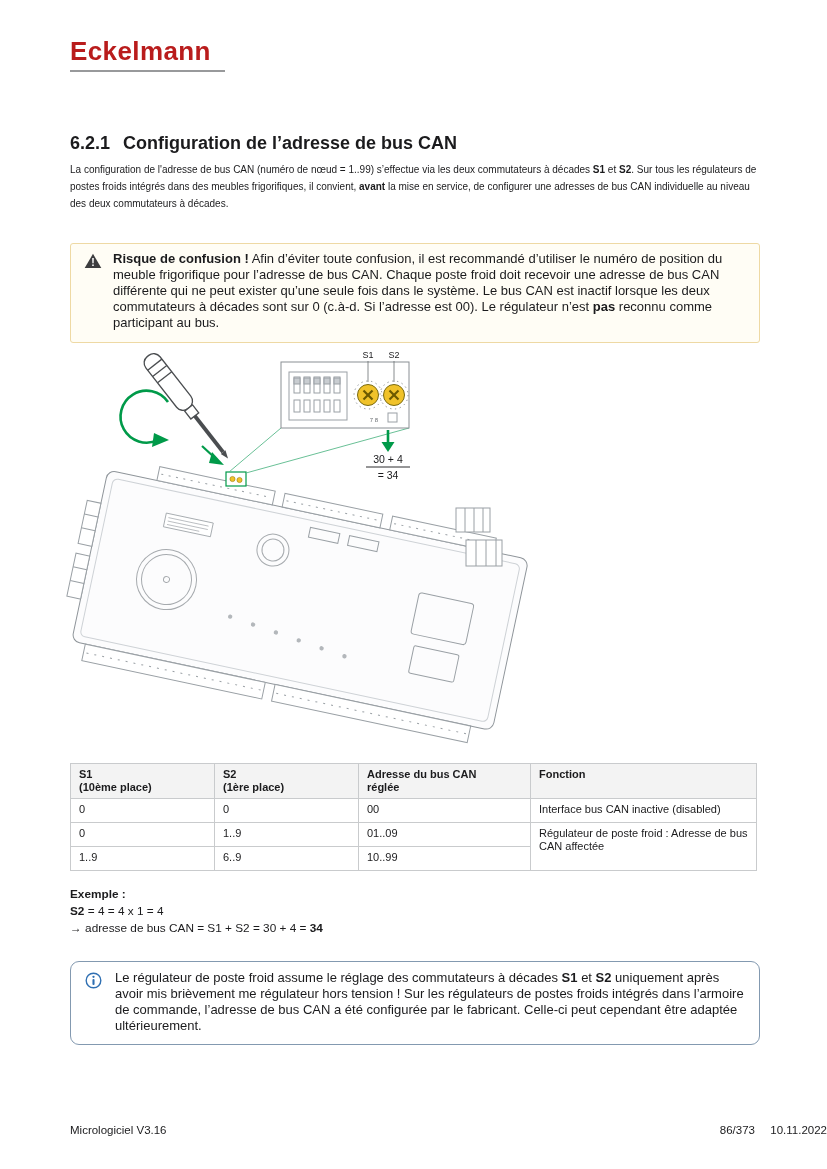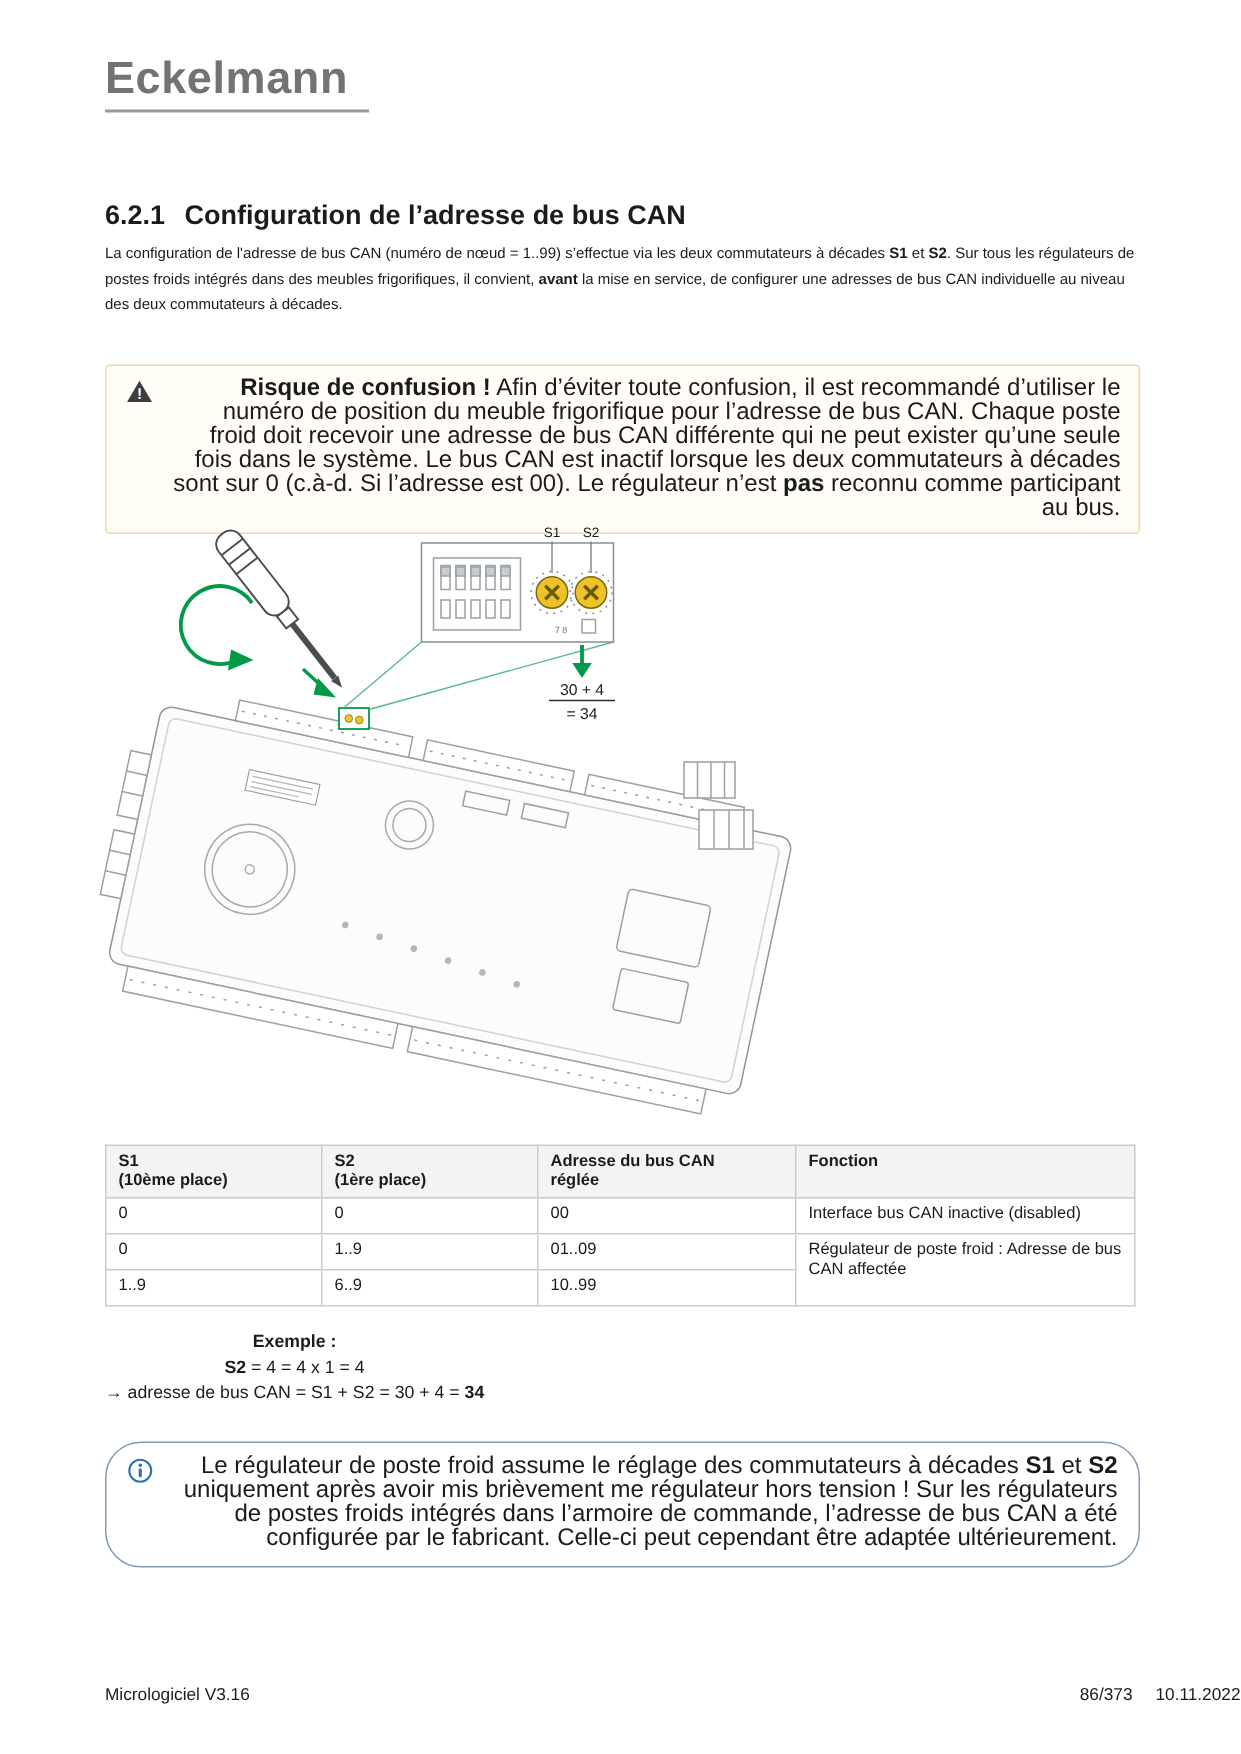--- a/index.html
+++ b/index.html
@@ -4,53 +4,53 @@
 <style>
   * { margin:0; padding:0; box-sizing:border-box; }
   html,body { background:#ffffff; }
   body {
     width:827px; height:1169px; position:relative;
     font-family:"Liberation Sans", sans-serif; color:#1b1b1d;
     overflow:hidden;
   }
   .logo {
     position:absolute; left:70px; top:36px;
-    font-size:30px; font-weight:bold; color:#737373; letter-spacing:0.4px;
+    font-size:26px; font-weight:bold; color:#b91c1c; letter-spacing:0.4px;
     padding-bottom:3px; padding-right:14px;
     border-bottom:2px solid #98999b;
   }
   .section-heading {
     position:absolute; left:70px; top:133px;
     font-size:18px; font-weight:bold; display:flex; gap:13px;
   }
   .intro {
     position:absolute; left:70px; top:161px; width:690px;
     font-size:10px; line-height:17.2px;
   }
   .notice-box { position:absolute; left:70px; width:690px; }
   .warning-box { top:243px; border:1px solid #eed9a4; background:#fffdf5; border-radius:3px; padding:7px 12px 8px 42px; min-height:100px; }
   .info-box    { top:961px; border:1px solid #8399b0; background:#ffffff; border-radius:9px; padding:8px 14px 10px 44px; min-height:80px; }
   .notice-icon { position:absolute; left:13px; top:9px; }
   .info-box .notice-icon { left:14px; top:10px; }
-  .notice-text { font-size:16px; line-height:16px;text-align:right; }
+  .notice-text { font-size:13px; line-height:16px; }
   .figure-wrap { position:absolute; left:68px; top:350px; width:692px; height:406px; }
   .figure-wrap svg { overflow:visible; }
   table.spec-table {
     position:absolute; left:70px; top:763px; width:686px;
     border-collapse:collapse; font-size:11px; table-layout:fixed;
   }
   .spec-table th, .spec-table td {
     border:1px solid #c9cbcd; text-align:left; vertical-align:top;
     padding:4px 8px; line-height:13px;
   }
   .spec-table th { background:#f3f3f3; font-weight:bold; }
   .spec-table td { height:24px; }
   .example {
     position:absolute; left:70px; top:886px;
-    font-size:11.8px; line-height:17px;text-align:center;
+    font-size:11.8px; line-height:17px;
   }
   .example .example-title { font-weight:bold; }
   .footer { position:absolute; left:0; top:1124px; width:827px; font-size:11.5px; }
   .footer .f-left   { position:absolute; left:70px; }
   .footer .f-center { position:absolute; left:0; right:0; text-align:right; }
   .footer .f-right  { position:absolute; right:72px; }
   b { font-weight:bold; }
 </style>
 </head>
 <body>
@@ -276,21 +276,21 @@
       </tr>
     </tbody>
   </table>
 
   <div class="example">
     <div class="example-title">Exemple :</div>
     <div><b>S2</b><span> = 4 = 4 x 1 = 4</span></div>
     <div><span>→ adresse de bus CAN = S1 + S2 = 30 + 4 = </span><b>34</b></div>
   </div>
 
-  <div class="notice-box info-box" style="position:absolute;border-radius:24px;">
+  <div class="notice-box info-box" style="position:absolute;">
     <span class="notice-icon">
       <svg width="17" height="17" viewBox="0 0 17 17">
         <circle cx="8.5" cy="8.5" r="7.3" fill="none" stroke="#2f6fb2" stroke-width="1.4"></circle>
         <circle cx="8.5" cy="4.8" r="1.15" fill="#2f6fb2"></circle>
         <rect x="7.45" y="6.9" width="2.1" height="6" rx="1" fill="#2f6fb2"></rect>
       </svg>
     </span>
     <div class="notice-text"><span>Le régulateur de poste froid assume le réglage des commutateurs à décades </span><b>S1</b><span> et </span><b>S2</b><span> uniquement après avoir mis brièvement me régulateur hors tension ! Sur les régulateurs de postes froids intégrés dans l’armoire de commande, l’adresse de bus CAN a été configurée par le fabricant. Celle-ci peut cependant être adaptée ultérieurement.</span></div>
   </div>
 

